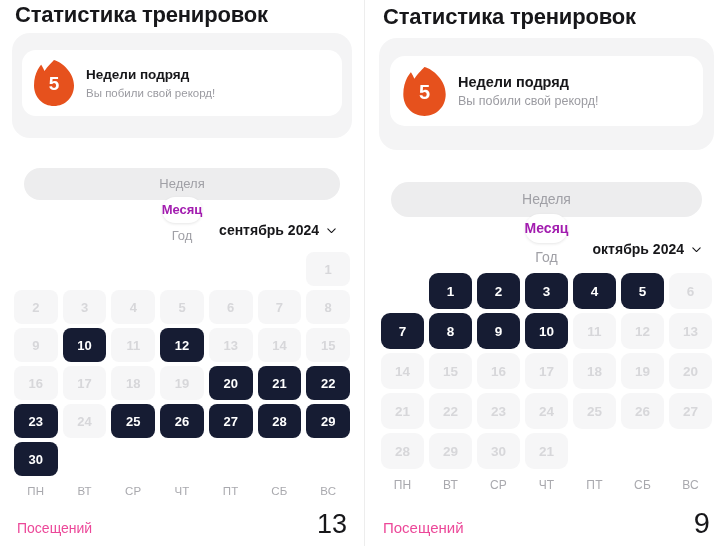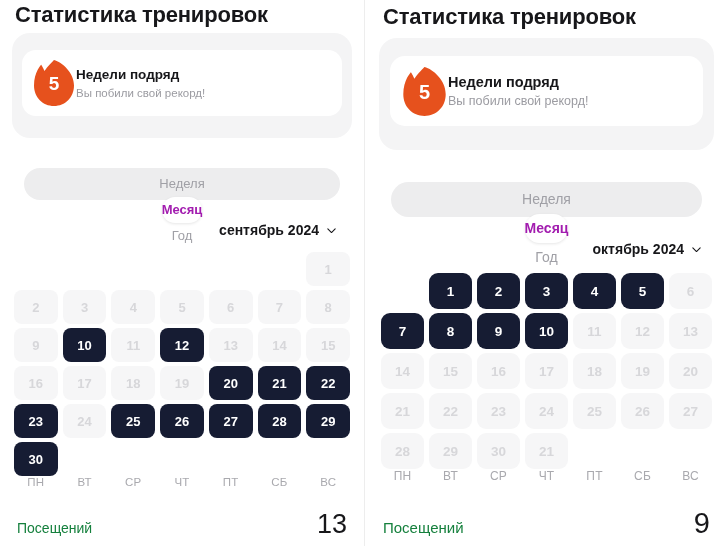--- a/index.html
+++ b/index.html
@@ -96,21 +96,21 @@
     top: 50%;
     transform: translateY(-46%);
     text-align: center;
     color: #ffffff;
     font-size: 19px;
     font-weight: bold;
     line-height: 1;
   }
   .panel-right .flame-num { font-size: 20px; }
 
-  .streak-text { }
+  .streak-text { margin-left: 10px; }
   .streak-title {
     font-size: 13.5px;
     font-weight: bold;
     color: #17171a;
     line-height: 17px;
   }
   .panel-right .streak-title { font-size: 14.5px; line-height: 18px; }
   .streak-sub {
     font-size: 11.5px;
     color: #9b9ba1;
@@ -205,20 +205,21 @@
   .panel-right .cell { height: 36px; border-radius: 9px; font-size: 13.5px; }
 
   .cell.off { background: #f6f6f7; color: #d7d7da; }
   .cell.on  { background: #161c33; color: #ffffff; }
   .cell.blank { background: transparent; }
 
   .dow-grid {
     display: grid;
     grid-template-columns: repeat(7, 1fr);
     gap: 0 5px;
+    margin-top: 9px;
   }
   .dow {
     text-align: center;
     font-size: 11.5px;
     color: #a9a9ae;
     letter-spacing: 0.2px;
   }
   .panel-right .dow { font-size: 12px; }
 
   
@@ -226,21 +227,21 @@
     position: absolute;
     left: 0; right: 0;
     bottom: 8px;
     display: flex;
     align-items: baseline;
     justify-content: space-between;
     padding: 0 17px 0 17px;
   }
   .panel-right .footer { padding: 0 18px 0 18px; }
 
-  .footer-label { font-size: 14px; color: #15803d; }
+  .footer-label { font-size: 14px; color: #ec4899; }
   .panel-right .footer-label { font-size: 15px; }
   .footer-value { font-size: 27px; color: #17171a; line-height: 1; }
   .panel-right .footer-value { font-size: 29px; }
 </style>
 </head>
 <body>
 
 <div class="screen">
 
   <div class="panel panel-left">

